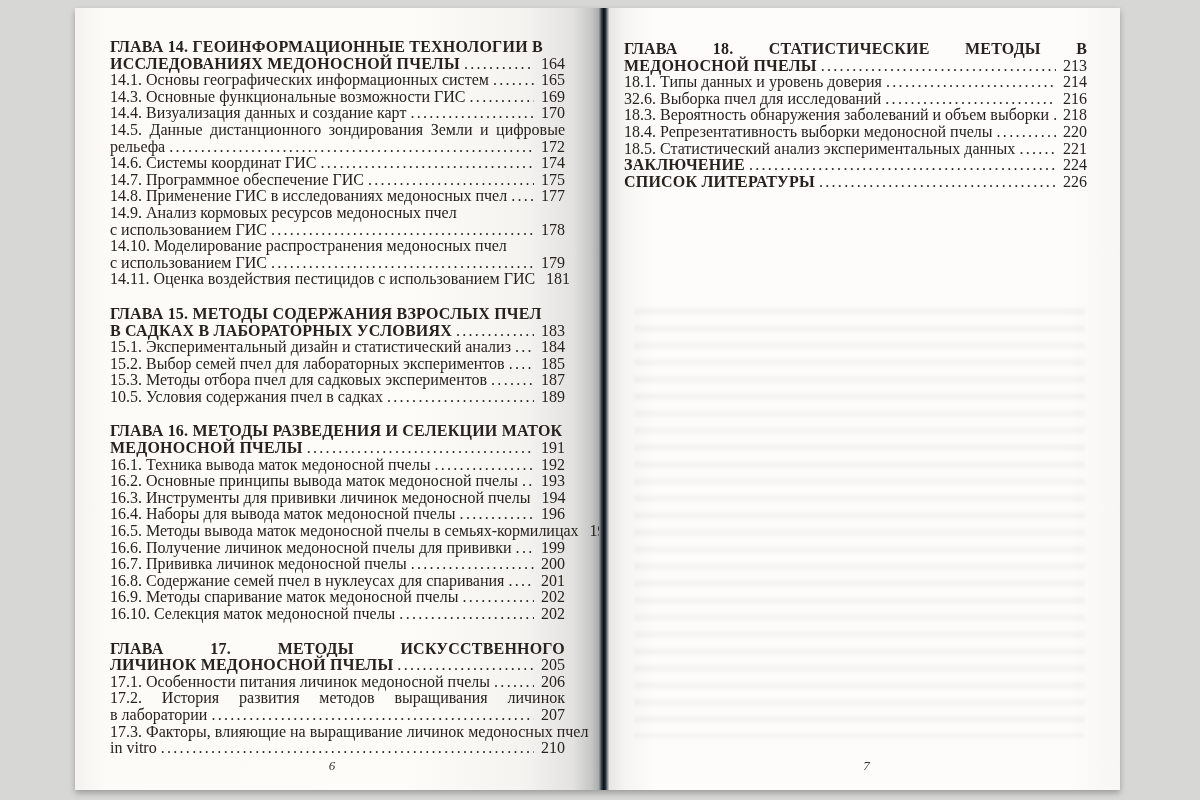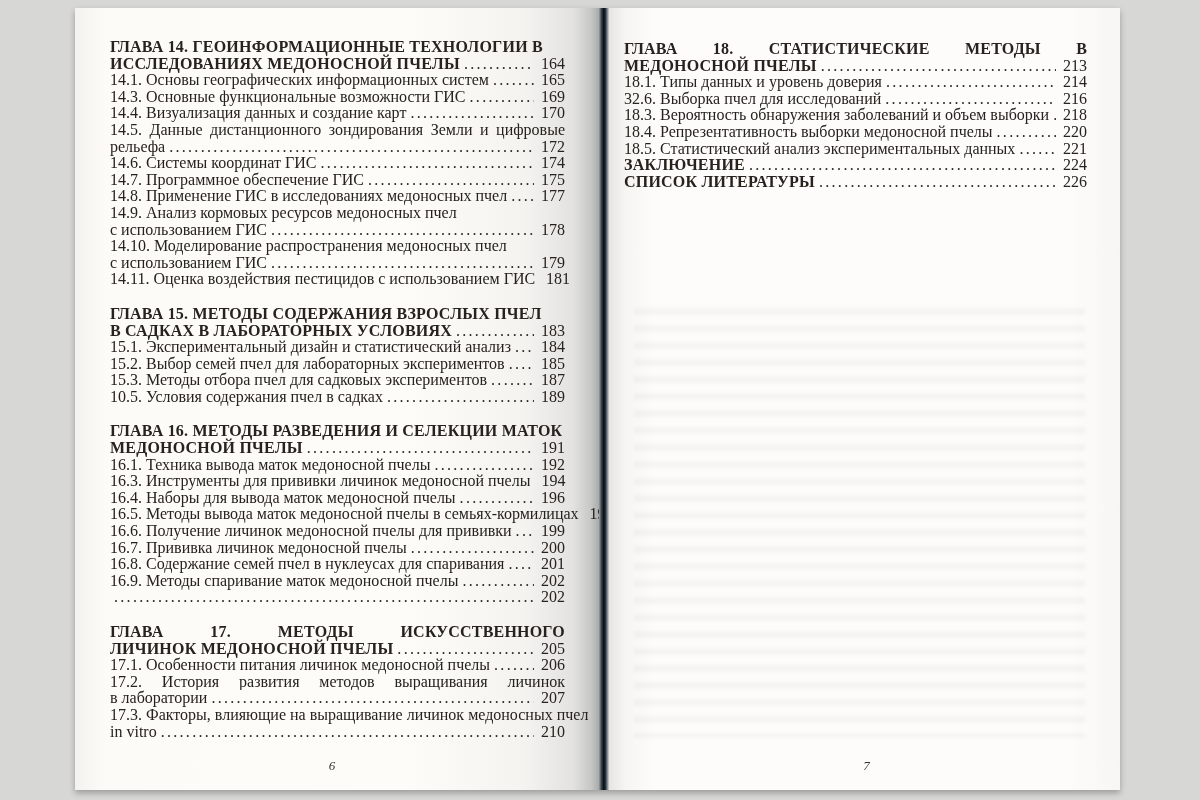--- a/index.html
+++ b/index.html
@@ -191,20 +191,25 @@
               <span class="t">МЕДОНОСНОЙ ПЧЕЛЫ</span>
               <span class="dots"></span>
               <span class="pg">191</span>
             </div>
             <div class="line">
               <span class="t">16.1. Техника вывода маток медоносной пчелы</span>
               <span class="dots"></span>
               <span class="pg">192</span>
             </div>
             <div class="line">
+              <span class="t">16.2. Основные принципы вывода маток медоносной пчелы</span>
+              <span class="dots"></span>
+              <span class="pg">193</span>
+            </div>
+            <div class="line">
               <span class="t">16.3. Инструменты для прививки личинок медоносной пчелы</span>
               <span class="dots"></span>
               <span class="pg">194</span>
             </div>
             <div class="line">
               <span class="t">16.4. Наборы для вывода маток медоносной пчелы</span>
               <span class="dots"></span>
               <span class="pg">196</span>
             </div>
             <div class="line">
@@ -226,20 +231,21 @@
               <span class="t">16.8. Содержание семей пчел в нуклеусах для спаривания</span>
               <span class="dots"></span>
               <span class="pg">201</span>
             </div>
             <div class="line">
               <span class="t">16.9. Методы спаривание маток медоносной пчелы</span>
               <span class="dots"></span>
               <span class="pg">202</span>
             </div>
             <div class="line">
+              <span class="t">16.10. Селекция маток медоносной пчелы</span>
               <span class="dots"></span>
               <span class="pg">202</span>
             </div>
           </div>
           <div class="toc-block">
             <div class="line bold justify">
               <span class="t">ГЛАВА 17. МЕТОДЫ ИСКУССТВЕННОГО ВЫРАЩИВАНИЯ</span>
             </div>
             <div class="line bold">
               <span class="t">ЛИЧИНОК МЕДОНОСНОЙ ПЧЕЛЫ</span>

